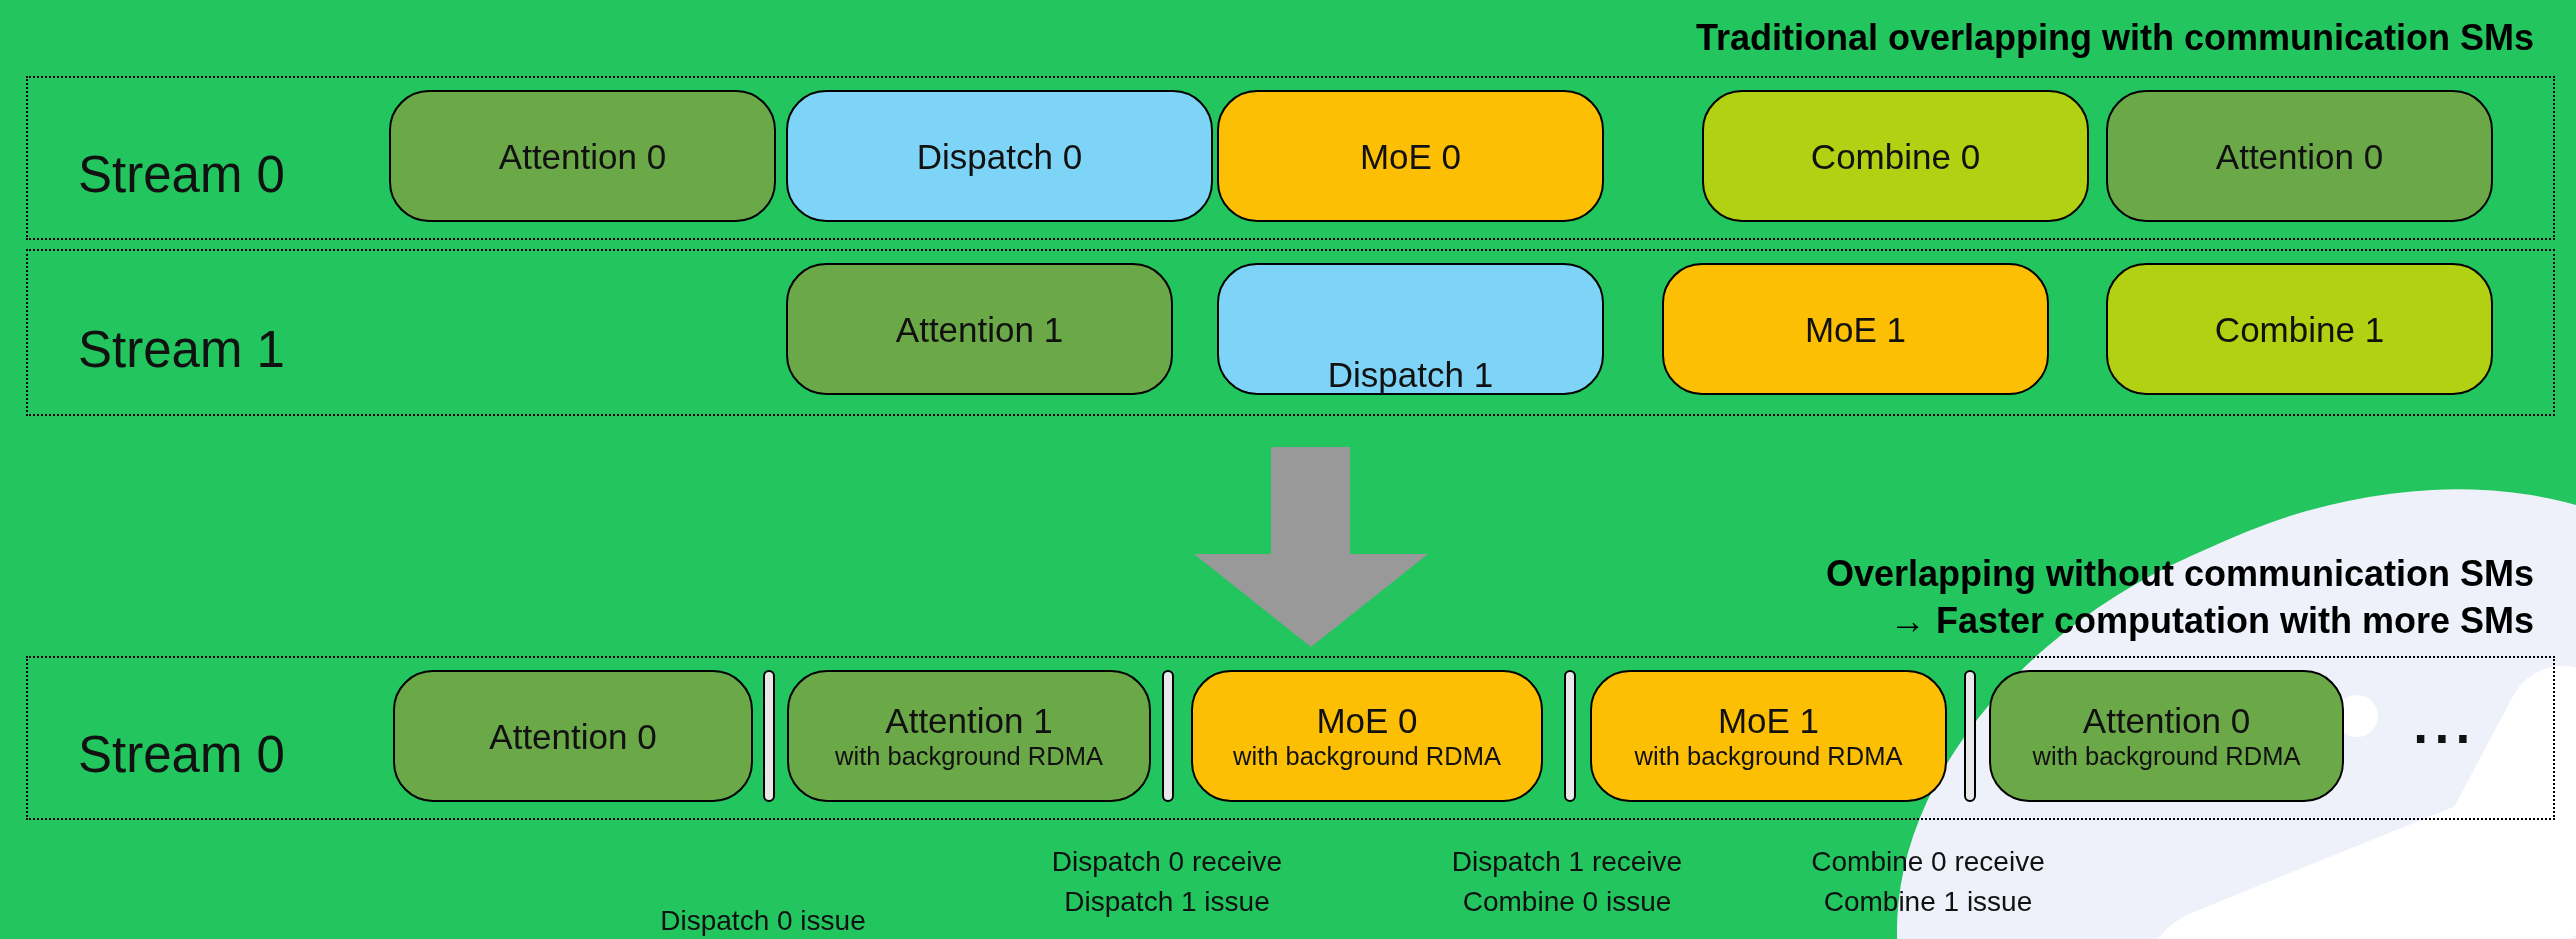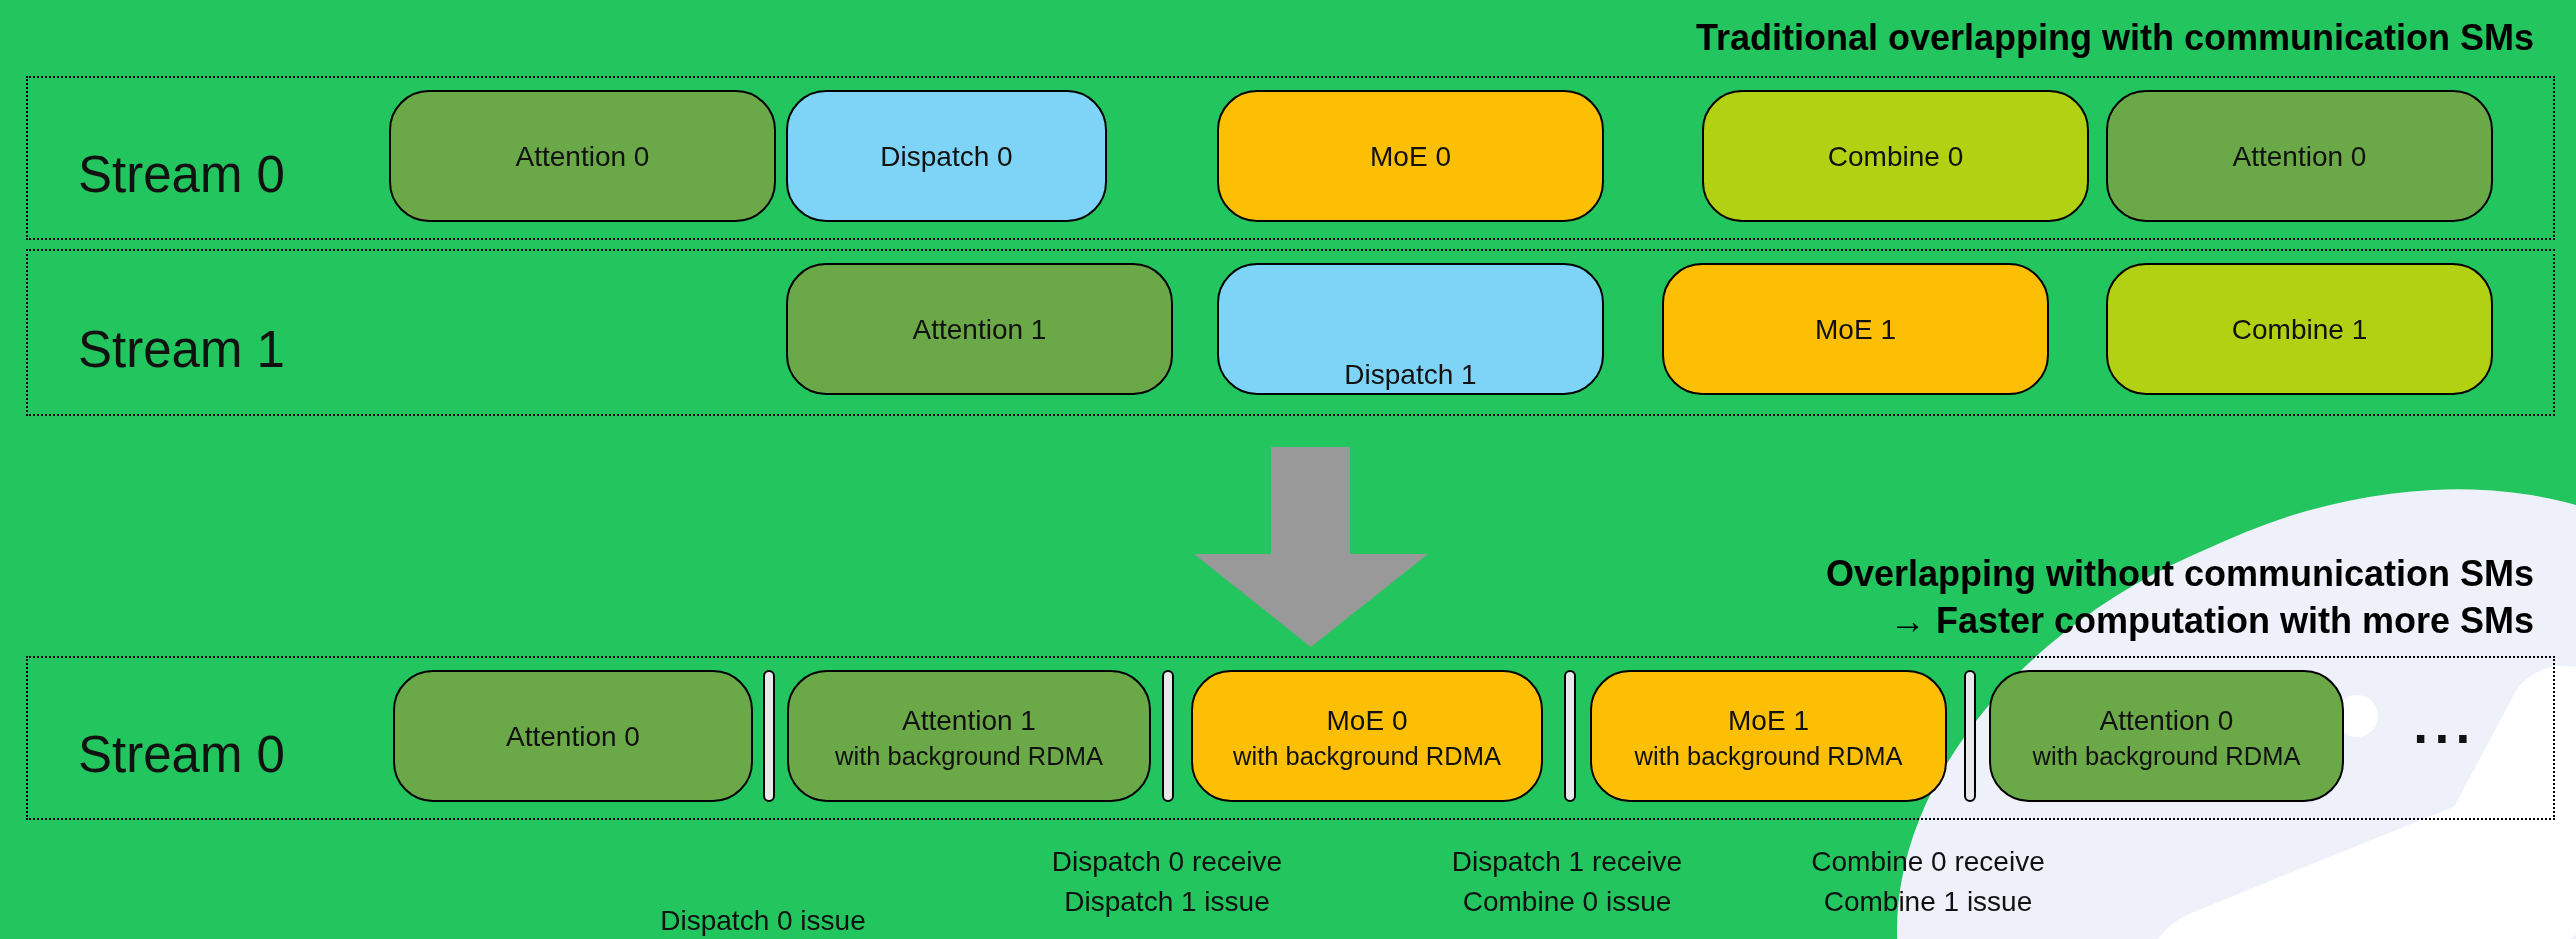--- a/index.html
+++ b/index.html
@@ -22,21 +22,21 @@
   .stream-label {
     position:absolute; left:50px; top:50%; transform:translateY(-50%);
     font-size:51px; white-space:nowrap;margin-top:16px;
   }
   .block {
     position:absolute; top:12.3px; height:132px;
     border:2.6px solid #000; border-radius:40px; box-sizing:border-box;
     display:flex; flex-direction:column; align-items:center; justify-content:center;
     gap:4.4px; text-align:center;
   }
-  .block-label { font-size:28px; line-height:37px; white-space:nowrap; }
+  .block-label { font-size:35px; line-height:37px; white-space:nowrap; }
   .block-sublabel { font-size:25.5px; line-height:27px; white-space:nowrap; }
   .sep {
     position:absolute; top:12.3px; height:132px; width:12.3px;
     border:2.6px solid #000; border-radius:7px; box-sizing:border-box;
   }
   .dots {
     position:absolute; top:50%; transform:translate(-50%,-50%);
     font-size:53px; font-weight:900; letter-spacing:3.5px; white-space:nowrap;
   }
   .sync-label {
@@ -63,21 +63,21 @@
 
   <div class="layer">
 
     <div class="title" style="top:14px;">Traditional overlapping with communication SMs</div>
 
     <div class="row" style="top:76px; height:164px;">
       <div class="stream-label">Stream 0</div>
       <div class="block" style="left: 361px; width: 387px; background: rgb(106, 168, 72);">
         <div class="block-label">Attention 0</div>
       </div>
-      <div class="block" style="left: 758px; width: 321px; background: rgb(126, 212, 246); text-align: center;">
+      <div class="block" style="left: 758px; width: 427px; background: rgb(126, 212, 246); text-align: center;">
         <div class="block-label">Dispatch 0</div>
       </div>
       <div class="block" style="left: 1189px; width: 387px; background: rgb(252, 191, 4);">
         <div class="block-label">MoE 0</div>
       </div>
       <div class="block" style="left: 1634px; width: 387px; background: rgb(177, 209, 18); margin-left: 40px;">
         <div class="block-label">Combine 0</div>
       </div>
       <div class="block" style="left: 2078px; width: 387px; background: rgb(106, 168, 72);">
         <div class="block-label">Attention 0</div>

